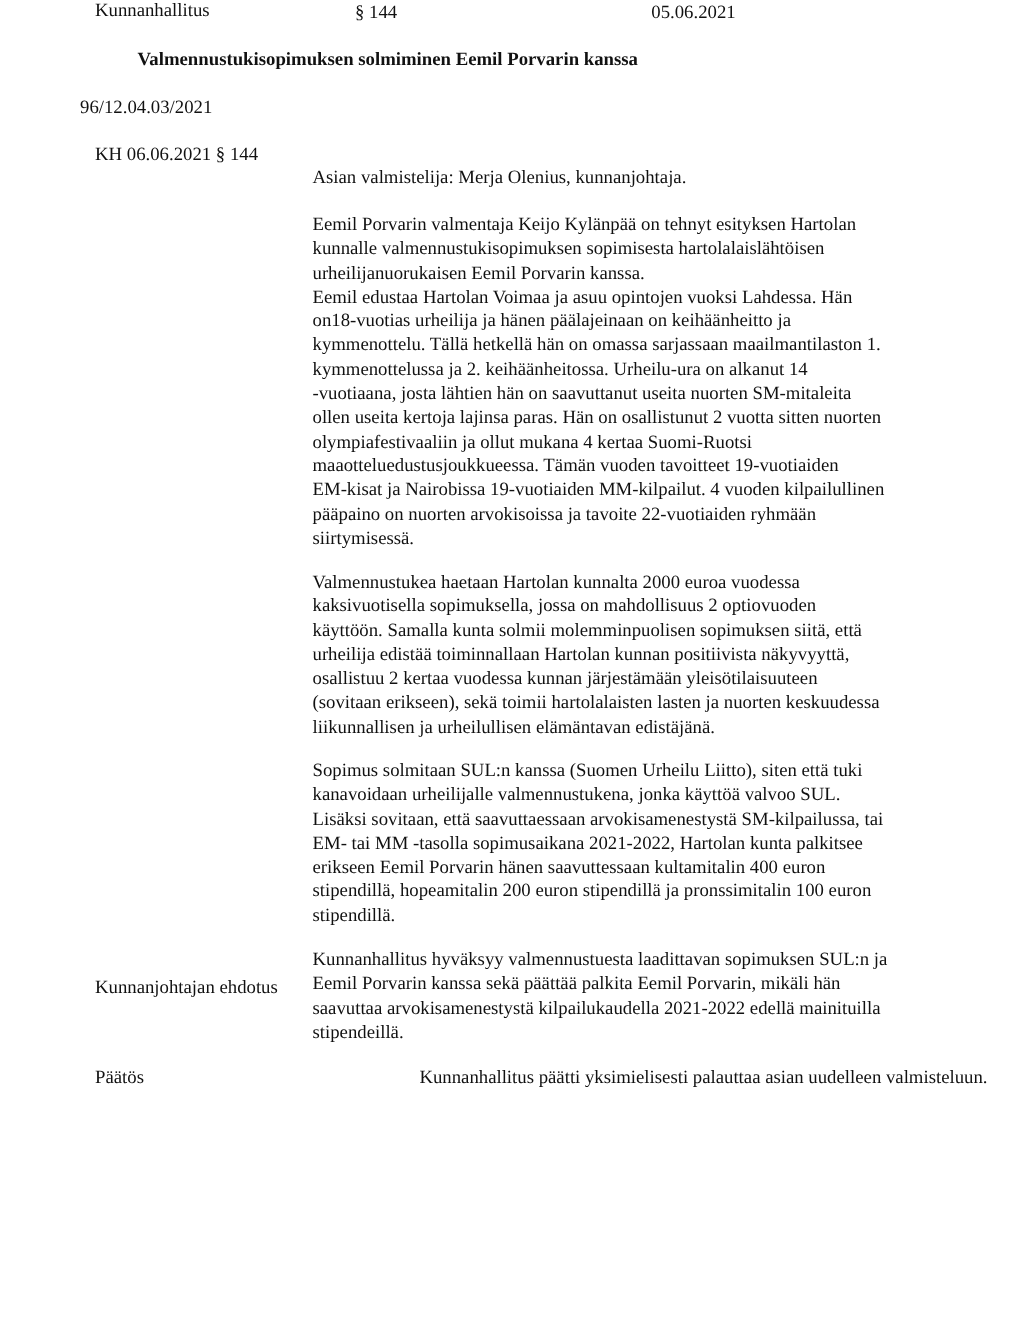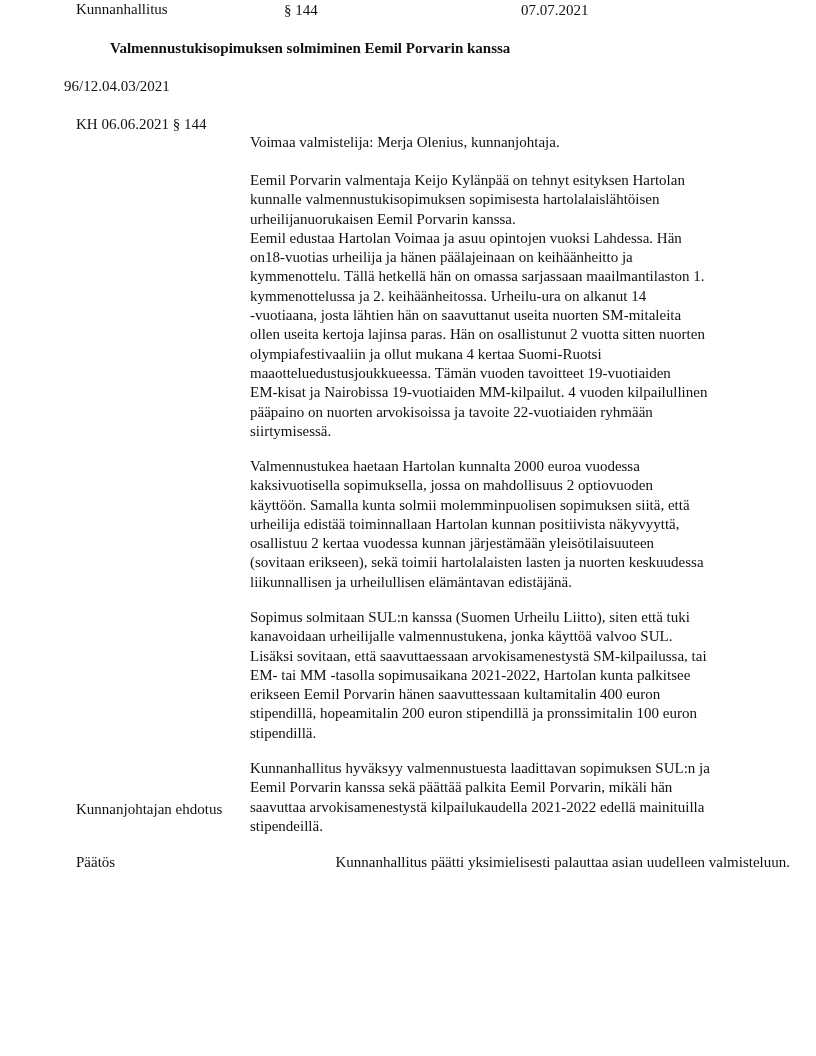--- a/index.html
+++ b/index.html
@@ -8,28 +8,28 @@
   .abs { position:absolute; white-space:nowrap; line-height:19px; }
   .title { font-weight:bold; }
   .col { position:absolute; left:250px; width:540px; line-height:19.3px; }
   .col p { margin:0; white-space:pre-line; }
 </style>
 </head>
 <body>
 
 <div class="abs" style="left:76px; top:0;">Kunnanhallitus</div>
 <div class="abs" style="left:284px; top:1px;">§ 144</div>
-<div class="abs" style="left:521px; top:1px;">07.07.2021</div>
+<div class="abs" style="left:521px; top:1px;">05.06.2021</div>
 
 <div class="abs title" style="left:76px; top:39px;margin-left:34px;">Valmennustukisopimuksen solmiminen Eemil Porvarin kanssa</div>
 <div class="abs" style="left:64px; top:77px;">96/12.04.03/2021</div>
 <div class="abs" style="left:76px; top:115px;">KH 06.06.2021 § 144</div>
 
 <div class="col" style="top:133px;">
-  <p>Voimaa valmistelija: Merja Olenius, kunnanjohtaja.</p>
+  <p>Asian valmistelija: Merja Olenius, kunnanjohtaja.</p>
 </div>
 
 <div class="col" style="top:171px;">
   <p>Eemil Porvarin valmentaja Keijo Kylänpää on tehnyt esityksen Hartolan
 kunnalle valmennustukisopimuksen sopimisesta hartolalaislähtöisen
 urheilijanuorukaisen Eemil Porvarin kanssa.
 Eemil edustaa Hartolan Voimaa ja asuu opintojen vuoksi Lahdessa. Hän
 on18-vuotias urheilija ja hänen päälajeinaan on keihäänheitto ja
 kymmenottelu. Tällä hetkellä hän on omassa sarjassaan maailmantilaston 1.
 kymmenottelussa ja 2. keihäänheitossa.  Urheilu-ura on alkanut 14
@@ -55,21 +55,21 @@
 <div class="col" style="top:608px;">
   <p>Sopimus solmitaan SUL:n kanssa (Suomen Urheilu Liitto), siten että tuki
 kanavoidaan urheilijalle valmennustukena, jonka käyttöä valvoo SUL.
 Lisäksi sovitaan, että saavuttaessaan arvokisamenestystä SM-kilpailussa, tai
 EM- tai MM -tasolla sopimusaikana 2021-2022, Hartolan kunta palkitsee
 erikseen Eemil Porvarin hänen saavuttessaan kultamitalin 400 euron
 stipendillä, hopeamitalin 200 euron stipendillä  ja pronssimitalin 100 euron
 stipendillä.</p>
 </div>
 
-<div class="abs" style="left:76px; top:800px;">Kunnanjohtajan ehdotus</div>
+<div class="abs" style="left:76px; top:781px;">Kunnanjohtajan ehdotus</div>
 <div class="col" style="top:759px;">
   <p>Kunnanhallitus hyväksyy valmennustuesta laadittavan sopimuksen SUL:n ja
 Eemil Porvarin kanssa sekä päättää palkita Eemil Porvarin, mikäli hän
 saavuttaa arvokisamenestystä kilpailukaudella 2021-2022 edellä mainituilla
 stipendeillä.</p>
 </div>
 
 <div class="abs" style="left:76px; top:853px;">Päätös</div>
 <div class="col" style="top:853px;text-align:right;">
   <p>Kunnanhallitus päätti yksimielisesti palauttaa asian uudelleen valmisteluun.</p>

